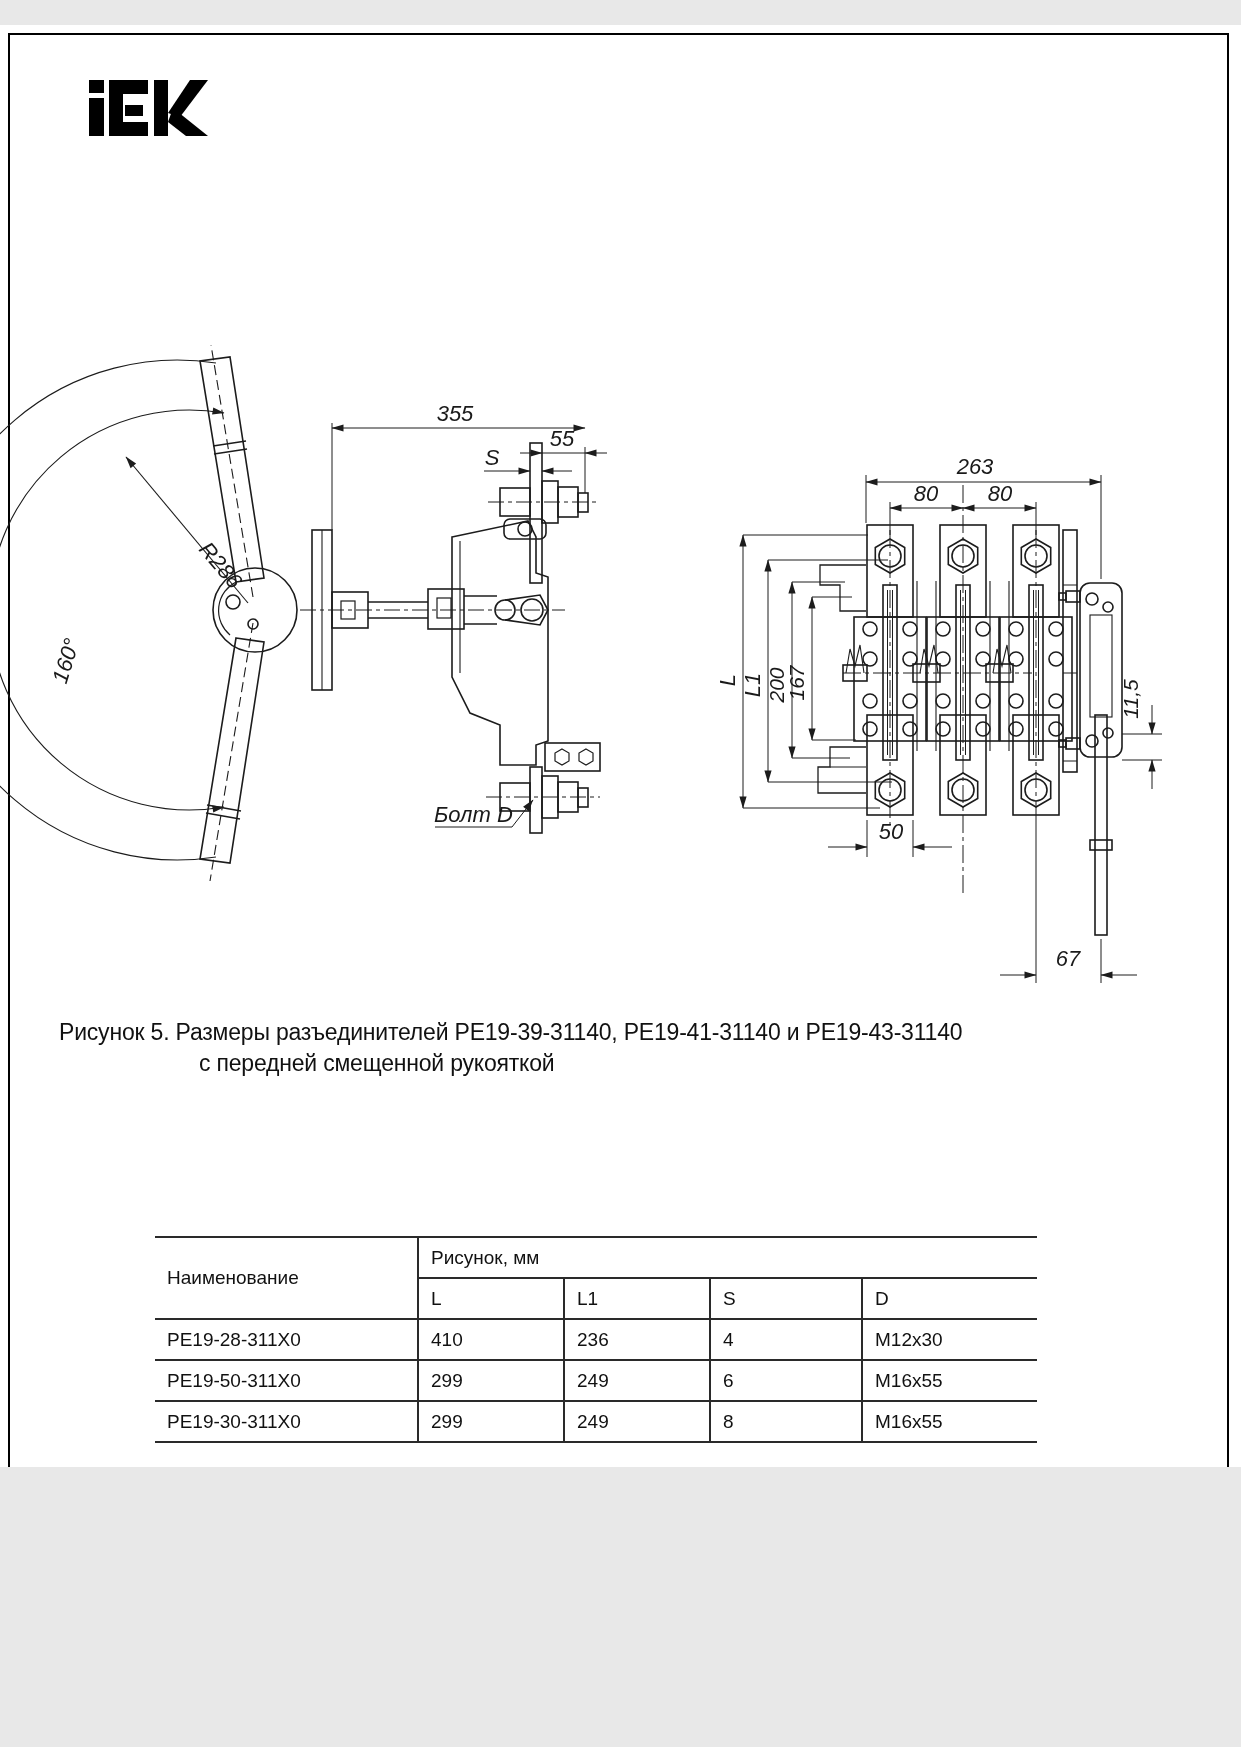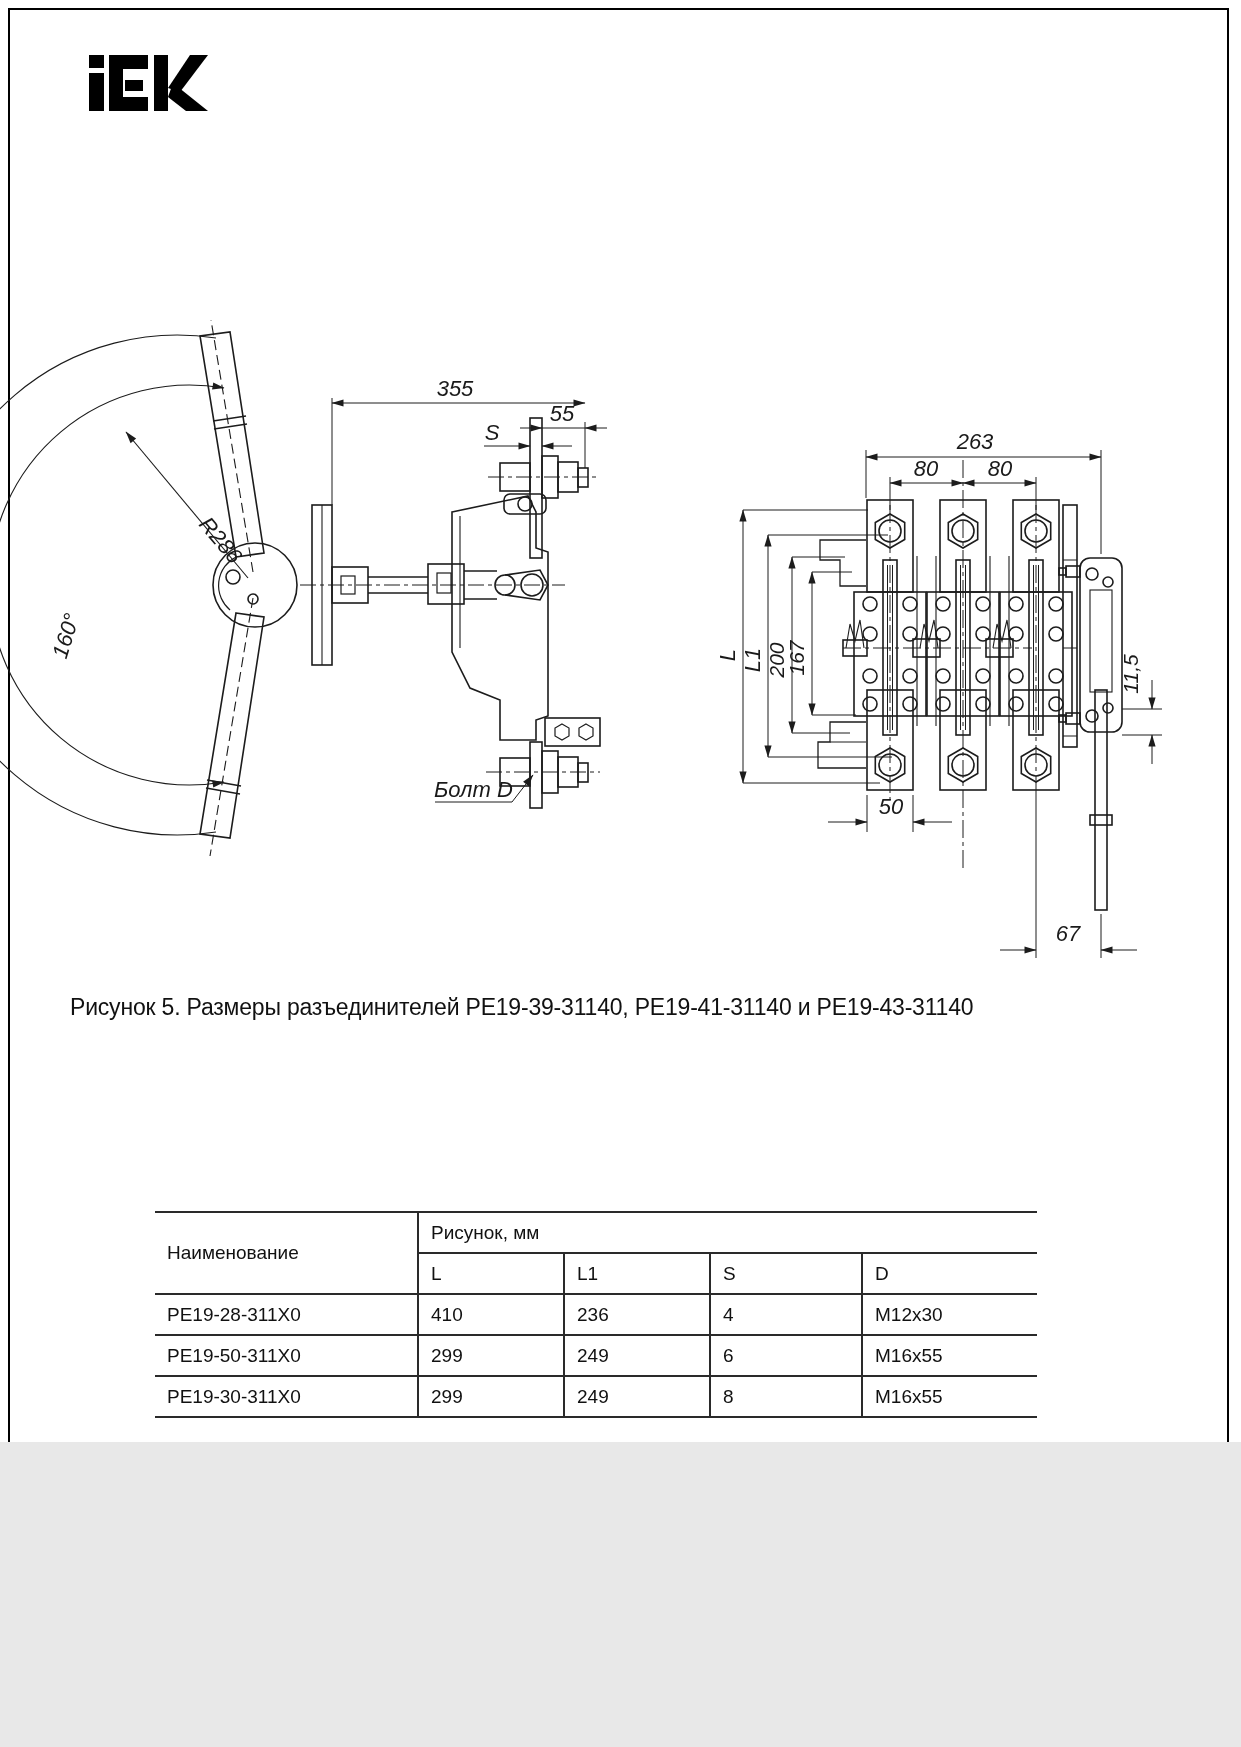--- a/index.html
+++ b/index.html
@@ -1,25 +1,25 @@
 <!DOCTYPE html>
 <html><head>
 <meta charset="utf-8">
 <style>
   html,body{margin:0;padding:0;background:#e8e8e8;}
   #page{position:relative;width:1241px;height:1442px;background:#ffffff;
-        font-family:"Liberation Sans",sans-serif;color:#1a1a1a;overflow:hidden;}
+        font-family:"Liberation Sans",sans-serif;color:#1a1a1a;overflow:hidden;margin-top:25px;}
   #frame{position:absolute;left:8px;top:8px;width:1221px;height:1727px;
          border:2px solid #000;box-sizing:border-box;pointer-events:none;}
   #logo{position:absolute;left:84px;top:55px;}
   svg text{font-family:"Liberation Sans",sans-serif;}
   .dim{font-style:italic;font-size:22px;fill:#1a1a1a;}
   .dimsm{font-style:italic;font-size:21px;fill:#1a1a1a;}
   #drawing{position:absolute;left:0;top:0;}
-  #caption{position:absolute;left:70px;top:992px;width:965px;
+  #caption{position:absolute;left:59px;top:992px;width:965px;
            font-size:23px;line-height:31px;letter-spacing:-0.2px;color:#111;}
   #caption .indent{padding-left:140px;display:inline-block;}
   #dims-table{position:absolute;left:155px;top:1211px;}
   table{border-collapse:collapse;table-layout:fixed;width:882px;
         font-size:19px;color:#111;}
   td{border-bottom:2px solid #2a2a2a;border-top:2px solid #2a2a2a;
      padding:0 0 0 12px;height:39px;vertical-align:middle;overflow:hidden;}
   td.vr{border-right:2px solid #2a2a2a;}
   .c-name{width:263px;} .c-l{width:146px;} .c-l1{width:146px;}
   .c-s{width:152px;} .c-d{width:175px;}
@@ -276,20 +276,21 @@
     <text class="dimsm" x="784" y="660" text-anchor="middle" transform="rotate(-90 784 660)">200</text>
     <text class="dimsm" x="804" y="658" text-anchor="middle" transform="rotate(-90 804 658)">167</text>
     <text class="dimsm" x="1138" y="674" text-anchor="middle" transform="rotate(-90 1138 674)">11,5</text>
     <text class="dim" x="891" y="814" text-anchor="middle">50</text>
     <text class="dim" x="1068" y="941" text-anchor="middle">67</text>
   </svg>
 
   <div id="caption">
     <span>Рисунок 5.</span>
     <span>Размеры разъединителей РЕ19-39-31140, РЕ19-41-31140 и РЕ19-43-31140</span><br>
+    <span class="indent">с передней смещенной рукояткой</span>
   </div>
 
   <div id="dims-table">
     <table>
       <colgroup>
         <col class="c-name">
           <col class="c-l">
           <col class="c-l1">
         <col class="c-s">
           <col class="c-d">

